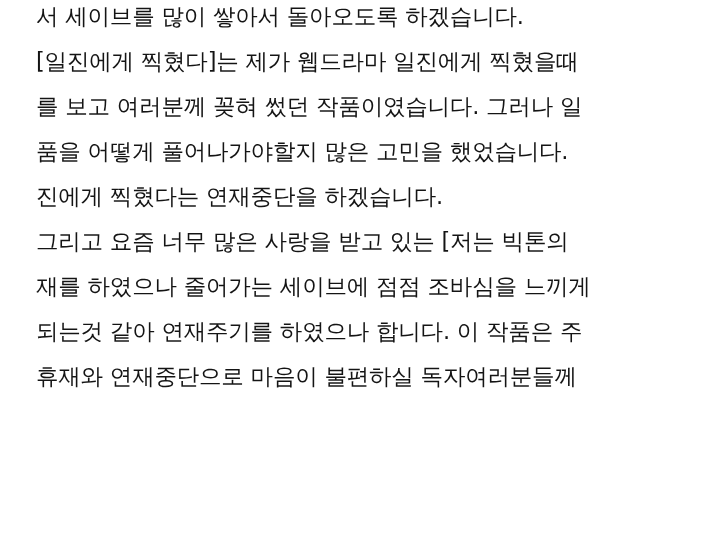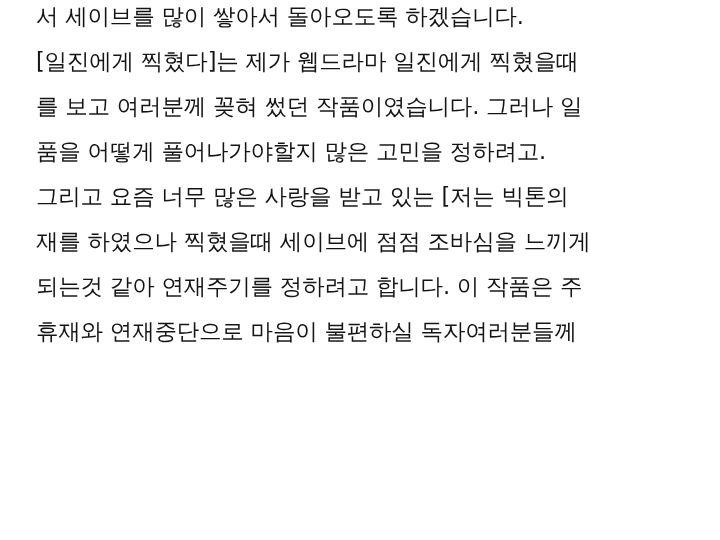--- a/index.html
+++ b/index.html
@@ -44,26 +44,27 @@
 
 <div id="doc">
 
   <div class="para">
     <span class="line clip-top">서 세이브를 많이 쌓아서 돌아오도록 하겠습니다.</span>
   </div>
 
   <div class="para">
     <span class="line">[일진에게 찍혔다]는 제가 웹드라마 일진에게 찍혔을때</span>
     <span class="line">를 보고 여러분께 꽂혀 썼던 작품이였습니다. 그러나 일</span>
-    <span class="line">품을 어떻게 풀어나가야할지 많은 고민을 정하려고.</span>
+    <span class="line">품을 어떻게 풀어나가야할지 많은 고민을 했었습니다.</span>
+    <span class="line">진에게 찍혔다는 연재중단을 하겠습니다.</span>
   </div>
 
   <div class="para">
     <span class="line">그리고 요즘 너무 많은 사랑을 받고 있는 [저는 빅톤의</span>
-    <span class="line">재를 하였으나 찍혔을때 세이브에 점점 조바심을 느끼게</span>
-    <span class="line">되는것 같아 연재주기를 정하려고 합니다. 이 작품은 주</span>
+    <span class="line">재를 하였으나 줄어가는 세이브에 점점 조바심을 느끼게</span>
+    <span class="line">되는것 같아 연재주기를 하였으나 합니다. 이 작품은 주</span>
   </div>
 
   <div class="para">
     <span class="line">휴재와 연재중단으로 마음이 불편하실 독자여러분들께</span>
   </div>
 
 </div>
 
 </body></html>

